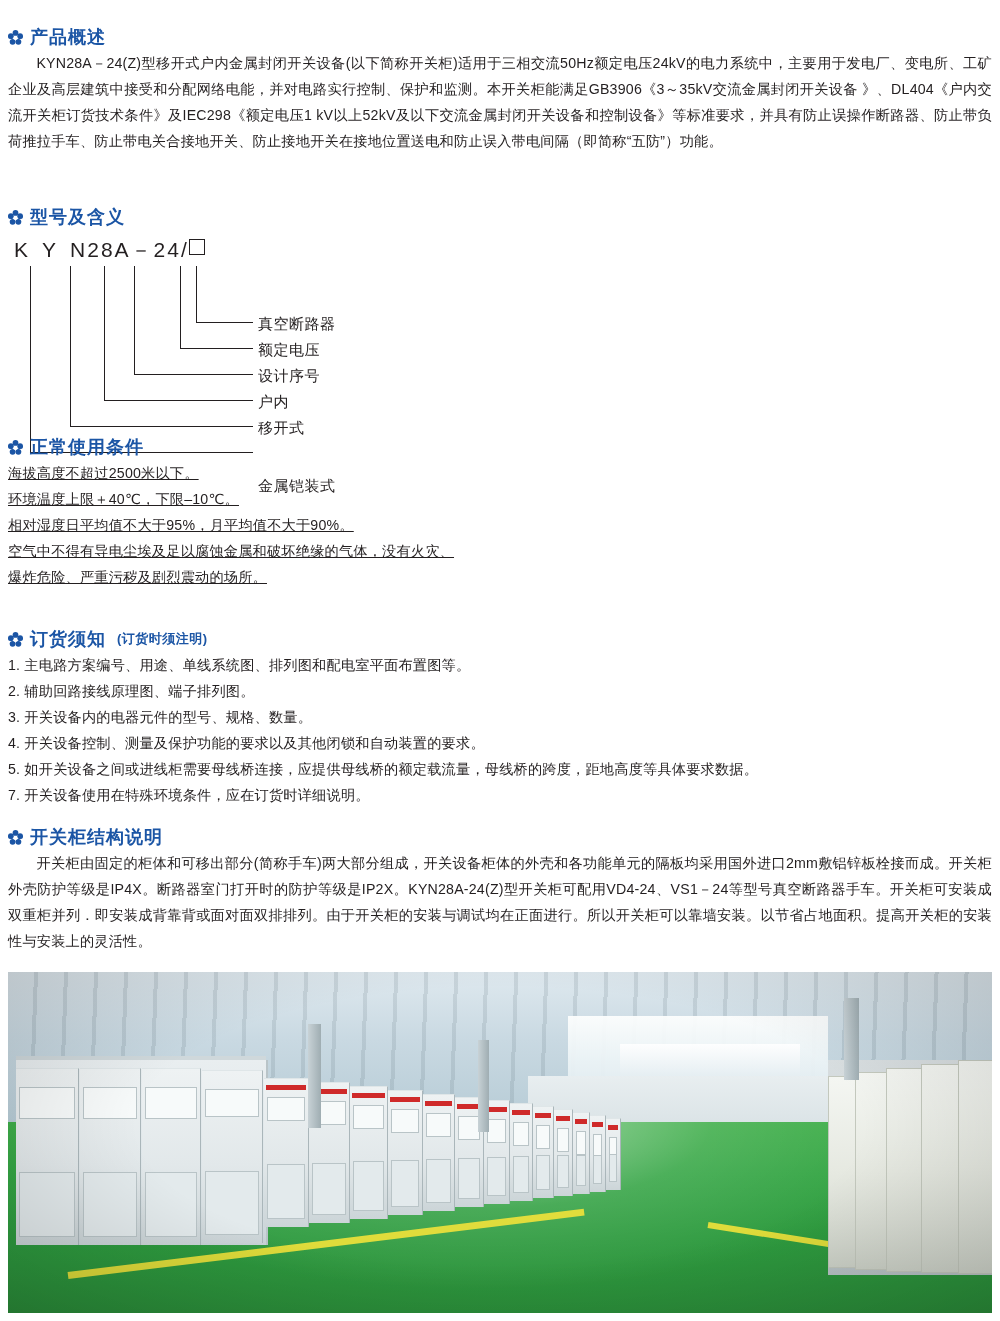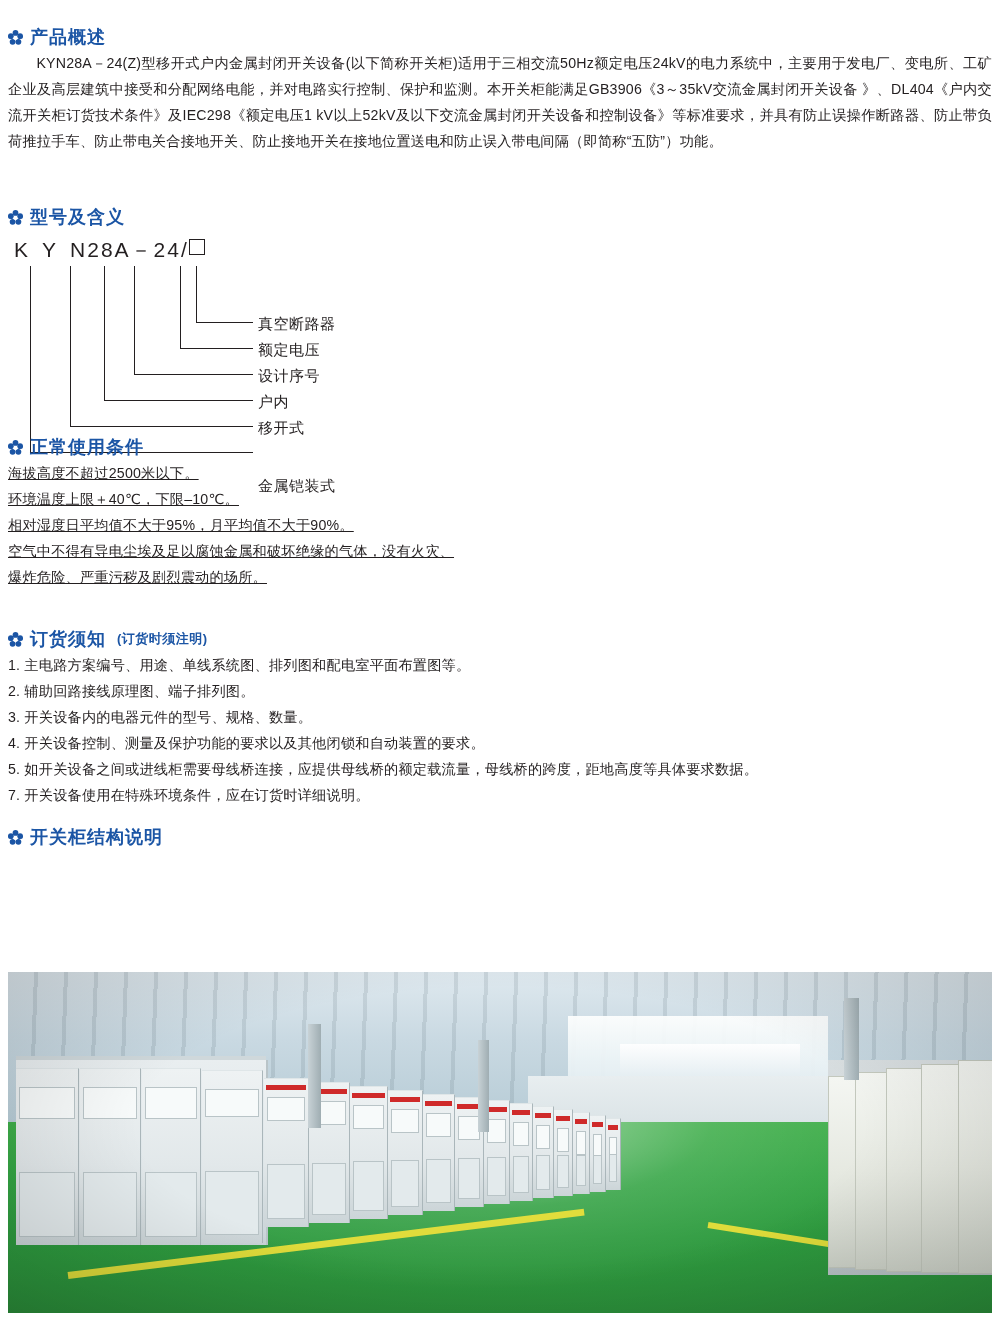--- a/index.html
+++ b/index.html
@@ -348,20 +348,21 @@
             <circle cx="13" cy="6.6" r="3.1"></circle>
             <circle cx="11.1" cy="12.6" r="3.1"></circle>
             <circle cx="4.9" cy="12.6" r="3.1"></circle>
             <circle cx="3" cy="6.6" r="3.1"></circle>
           </g>
           <circle cx="8" cy="8.4" r="2.1" fill="#ffffff"></circle>
         </svg>
       </span>
       <span class="sec-title">开关柜结构说明</span>
     </div>
+    <div class="body-text indent">开关柜由固定的柜体和可移出部分(简称手车)两大部分组成，开关设备柜体的外壳和各功能单元的隔板均采用国外进口2mm敷铝锌板栓接而成。开关柜外壳防护等级是IP4X。断路器室门打开时的防护等级是IP2X。KYN28A-24(Z)型开关柜可配用VD4-24、VS1－24等型号真空断路器手车。开关柜可安装成双重柜并列．即安装成背靠背或面对面双排排列。由于开关柜的安装与调试均在正面进行。所以开关柜可以靠墙安装。以节省占地面积。提高开关柜的安装性与安装上的灵活性。</div>
   </section>
 
   <figure id="photo" style="margin:0;">
     <div class="ph">
       <div class="ph-ceiling"></div>
       <div class="ph-roofbeams"></div>
       <div class="ph-window-band"></div>
       <div class="ph-window-band2"></div>
       <div class="ph-backwall"></div>
 

